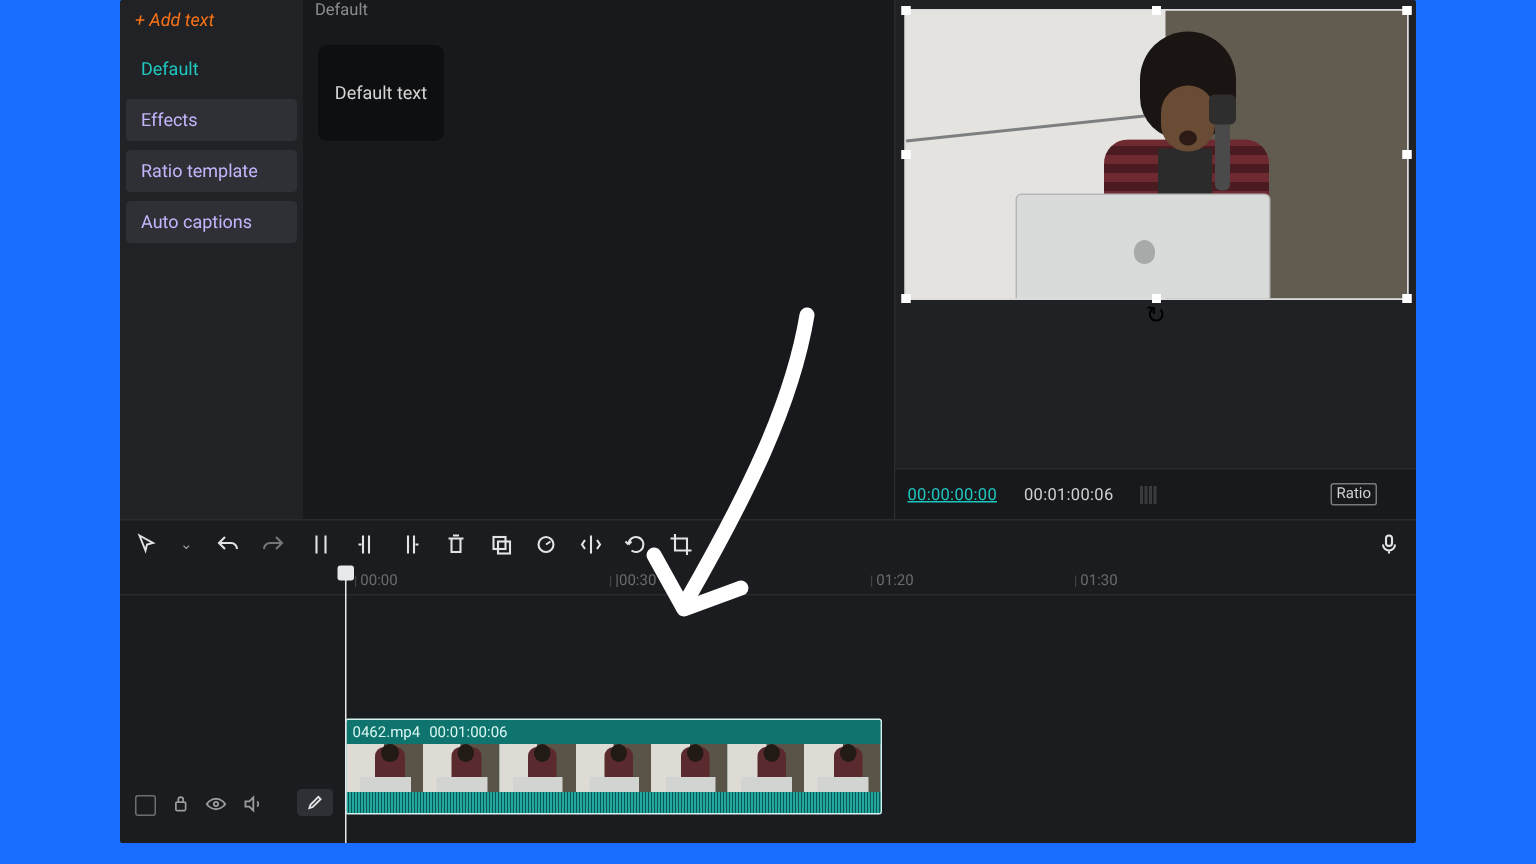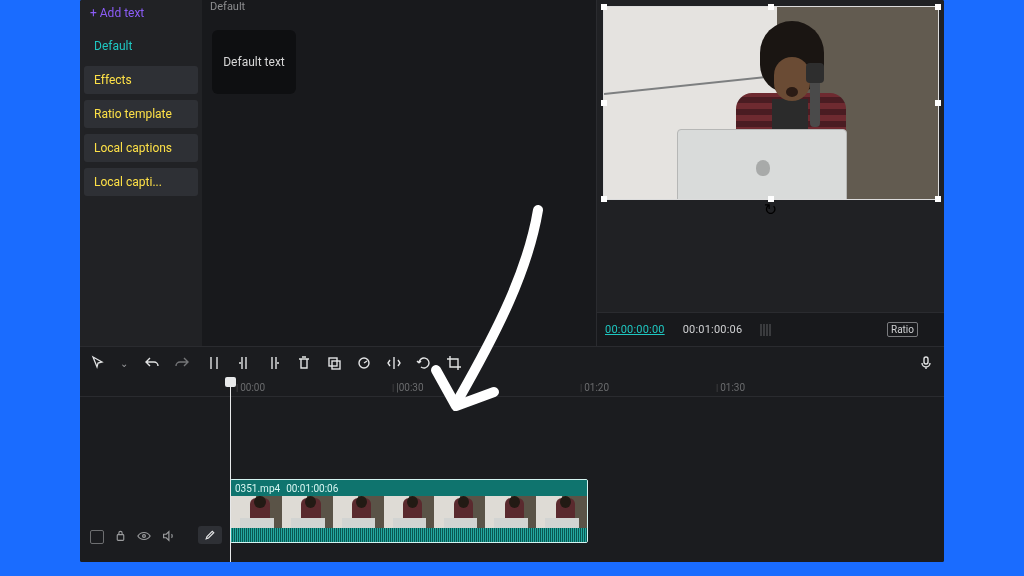--- a/index.html
+++ b/index.html
@@ -9,22 +9,22 @@
     position: absolute;
     left: 80px; top: 0;
     width: 864px; height: 562px;
     background: #1b1c1f;
     display: flex; flex-direction: column;
     border-radius: 2px;
     overflow: hidden;
   }
   .upper { display: flex; flex-direction: row; height: 346px; }
   .sidebar { width: 122px; background: #212225; padding: 4px; display:flex; flex-direction:column; gap:6px; }
-  .sidebar .add-text { color:#8b5cf6; font-size:12px; padding:2px 6px 6px; }
-  .sidebar .item { color:#fde047; background:#2e3035; font-size:12px; padding:7px 10px; border-radius:3px; cursor:pointer; white-space:nowrap; overflow:hidden; text-overflow:ellipsis; }
+  .sidebar .add-text { color:#f97316; font-size:12px; padding:2px 6px 6px;font-style:italic; }
+  .sidebar .item { color:#c4b5fd; background:#2e3035; font-size:12px; padding:7px 10px; border-radius:3px; cursor:pointer; white-space:nowrap; overflow:hidden; text-overflow:ellipsis; }
   .sidebar .item.active { background:transparent; color:#1fc7c1; }
   .media-panel { flex:1; background:#18191c; padding:8px; position:relative; }
   .panel-label { color:#8c8d8f; font-size:11px; position:absolute; left:8px; top:0; }
   .thumb {
     width:84px; height:64px; background:#0e0f11; border-radius:6px; display:flex;
     align-items:center; justify-content:center; color:#d6d6d6; font-size:12px; margin-top:22px; margin-left:2px;
   }
   .preview-panel { width:348px; background:#202124; display:flex; flex-direction:column; border-left:1px solid #2a2b2f; }
   .viewer-wrap { flex:1; padding:6px; display:flex; flex-direction:column; align-items:center; }
   .viewer {
@@ -96,22 +96,21 @@
 
 <div class="app">
 
   <div class="upper">
 
     <div class="sidebar">
       <div class="add-text">+ Add text</div>
       <div class="item active">Default</div>
       <div class="item">Effects</div>
       <div class="item">Ratio template</div>
-      <div class="item">Local captions</div>
-      <div class="item">Local capti...</div>
+      <div class="item">Auto captions</div>
     </div>
 
     <div class="media-panel">
       <div class="panel-label">Default</div>
       <div class="thumb">Default text</div>
     </div>
 
     <div class="preview-panel">
       <div class="viewer-wrap">
         <div class="viewer">
@@ -248,31 +247,31 @@
       <span class="ticon">
           <svg viewBox="0 0 16 16" stroke="#e2e3e4" stroke-width="1.4" fill="none">
             <rect x="6" y="2" width="4" height="7" rx="2"></rect>
             <path d="M4 8a4 4 0 0 0 8 0M8 12v2"></path>
           </svg>
         </span>
     </div>
 
     <div class="ruler">
       <span class="tick" style="left:156px">00:00</span>
-      <span class="tick" style="left:312px">|00:30</span>
+      <span class="tick" style="left:326px">|00:30</span>
       <span class="tick" style="left:500px">01:20</span>
       <span class="tick" style="left:636px">01:30</span>
     </div>
 
     <div class="tracks">
       <div class="playhead"></div>
 
       <div class="clip">
         <div class="clip-header">
-          <span>0351.mp4</span>
+          <span>0462.mp4</span>
           <span>00:01:00:06</span>
         </div>
         <div class="clip-frames">
           <div class="frame">
               <div class="mini-wall"></div>
               <div class="mini-person"></div>
               <div class="mini-head"></div>
               <div class="mini-lap"></div>
             </div>
           <div class="frame">

